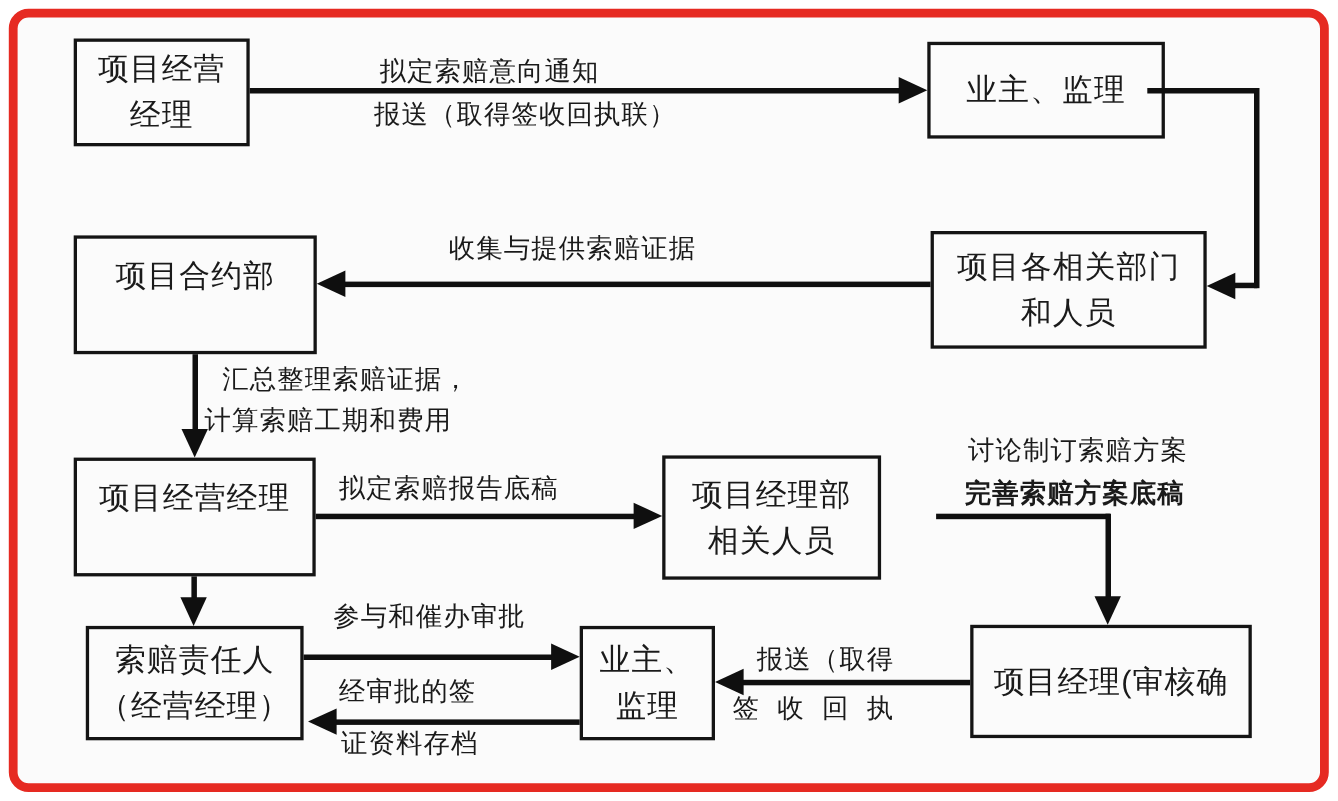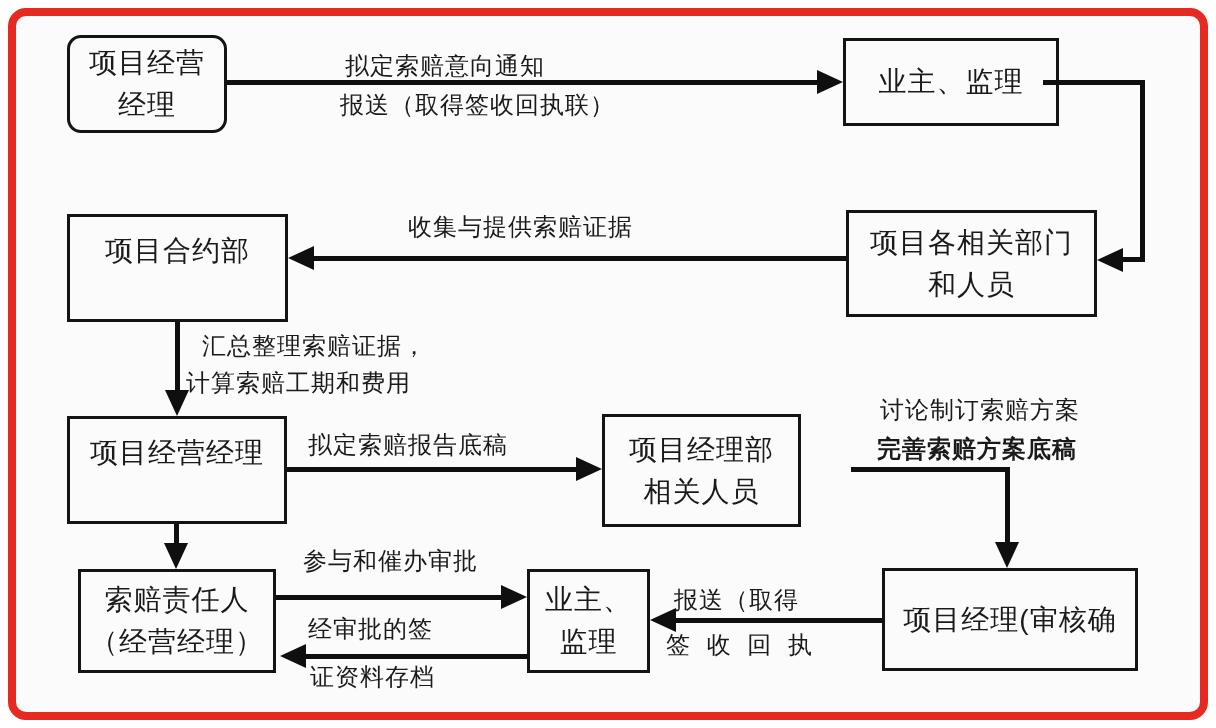--- a/index.html
+++ b/index.html
@@ -26,21 +26,21 @@
   .ah-left{border-top:12px solid transparent;border-bottom:12px solid transparent;border-right:26px solid #0f0f0f;}
   .ah-down{border-left:12px solid transparent;border-right:12px solid transparent;border-top:26px solid #0f0f0f;}
   .lbl{position:absolute;font-size:24px;line-height:32px;letter-spacing:1px;white-space:nowrap;}
   .lbl.spread{letter-spacing:5px;}
 </style>
 </head>
 <body>
 
 <div class="frame" style="border-color: rgb(230, 42, 34); background: rgb(251, 251, 251);"></div>
 
-<div class="node" style="left:67px;top:35px;width:160px;height:98px;border-radius:14px;">
+<div class="node" style="left:67px;top:35px;width:160px;height:98px;">
   <div>项目经营</div>
   <div>经理</div>
 </div>
 
 <div class="node" style="left:843px;top:38px;width:216px;height:88px;">
   <div>业主、监理</div>
 </div>
 
 <div class="node va-top" style="left:67px;top:214px;width:221px;height:108px;">
   <div>项目合约部</div>
@@ -118,14 +118,14 @@
 <div class="lbl" style="left:308px;top:429px;">拟定索赔报告底稿</div>
 
 <div class="lbl" style="left:880px;top:394px;">讨论制订索赔方案</div>
 <div class="lbl" style="left:877px;top:433px;font-weight:bold;">完善索赔方案底稿</div>
 
 <div class="lbl" style="left:303px;top:545px;">参与和催办审批</div>
 
 <div class="lbl" style="left:308px;top:613px;">经审批的签</div>
 <div class="lbl" style="left:310px;top:661px;">证资料存档</div>
 
-<div class="lbl" style="left:674px;top:584px;">报送（取得</div>
+<div class="lbl" style="left:688px;top:584px;">报送（取得</div>
 <div class="lbl spread" style="left:666px;top:629px;">签 收 回 执</div>
 
 </body></html>

